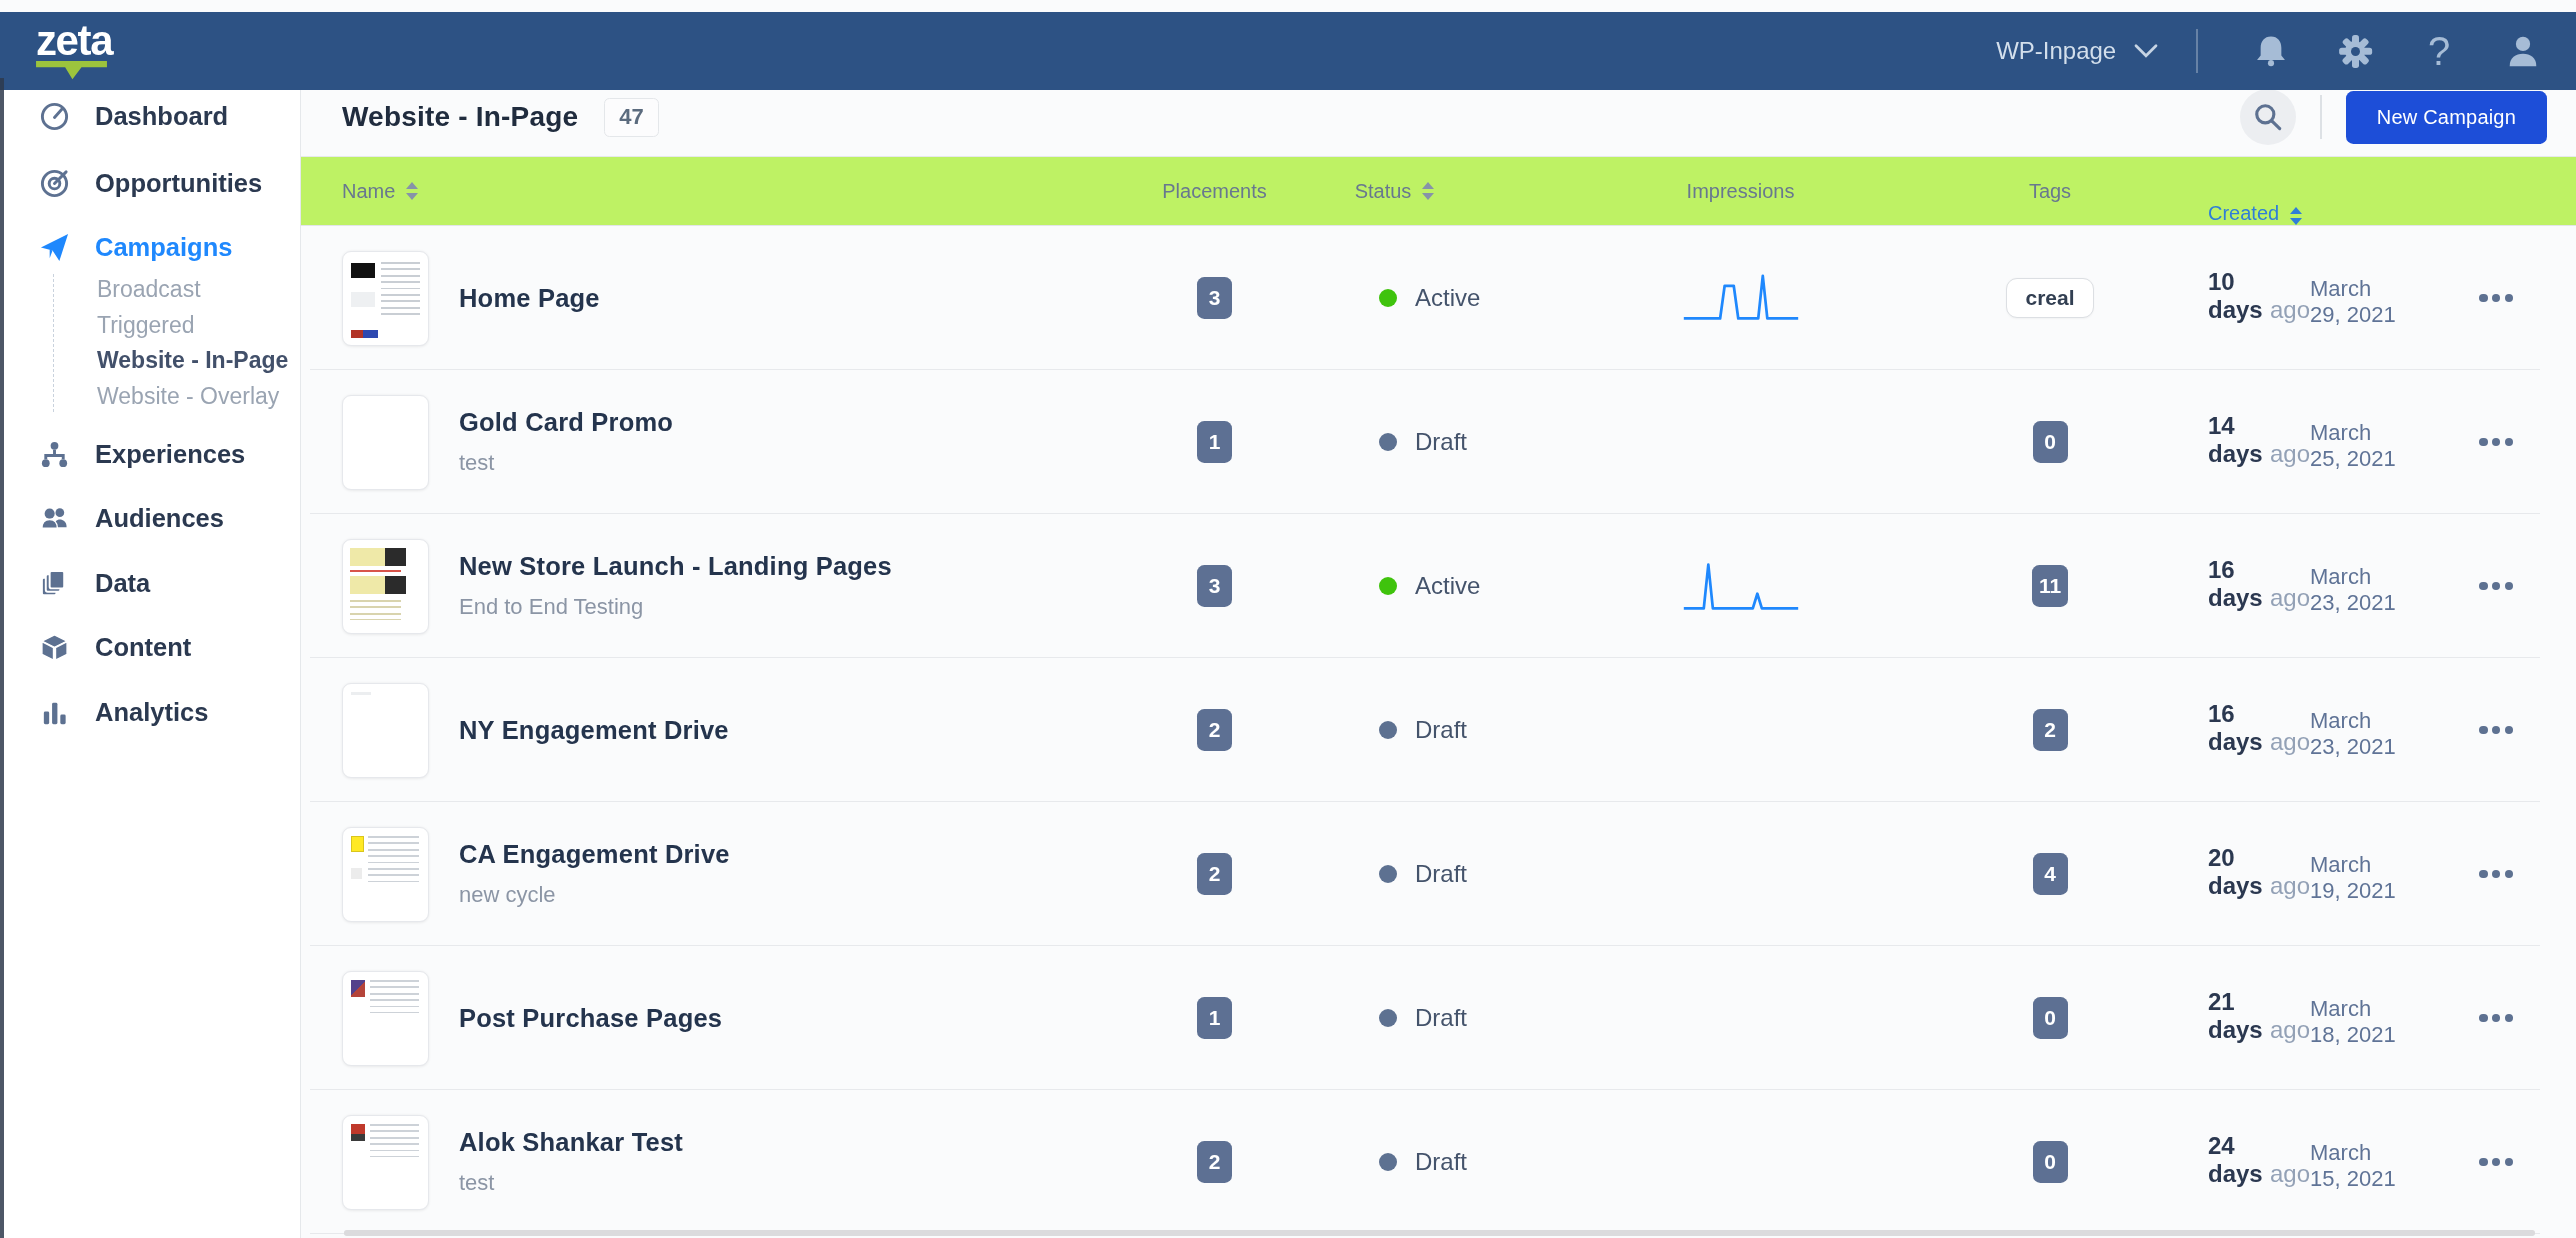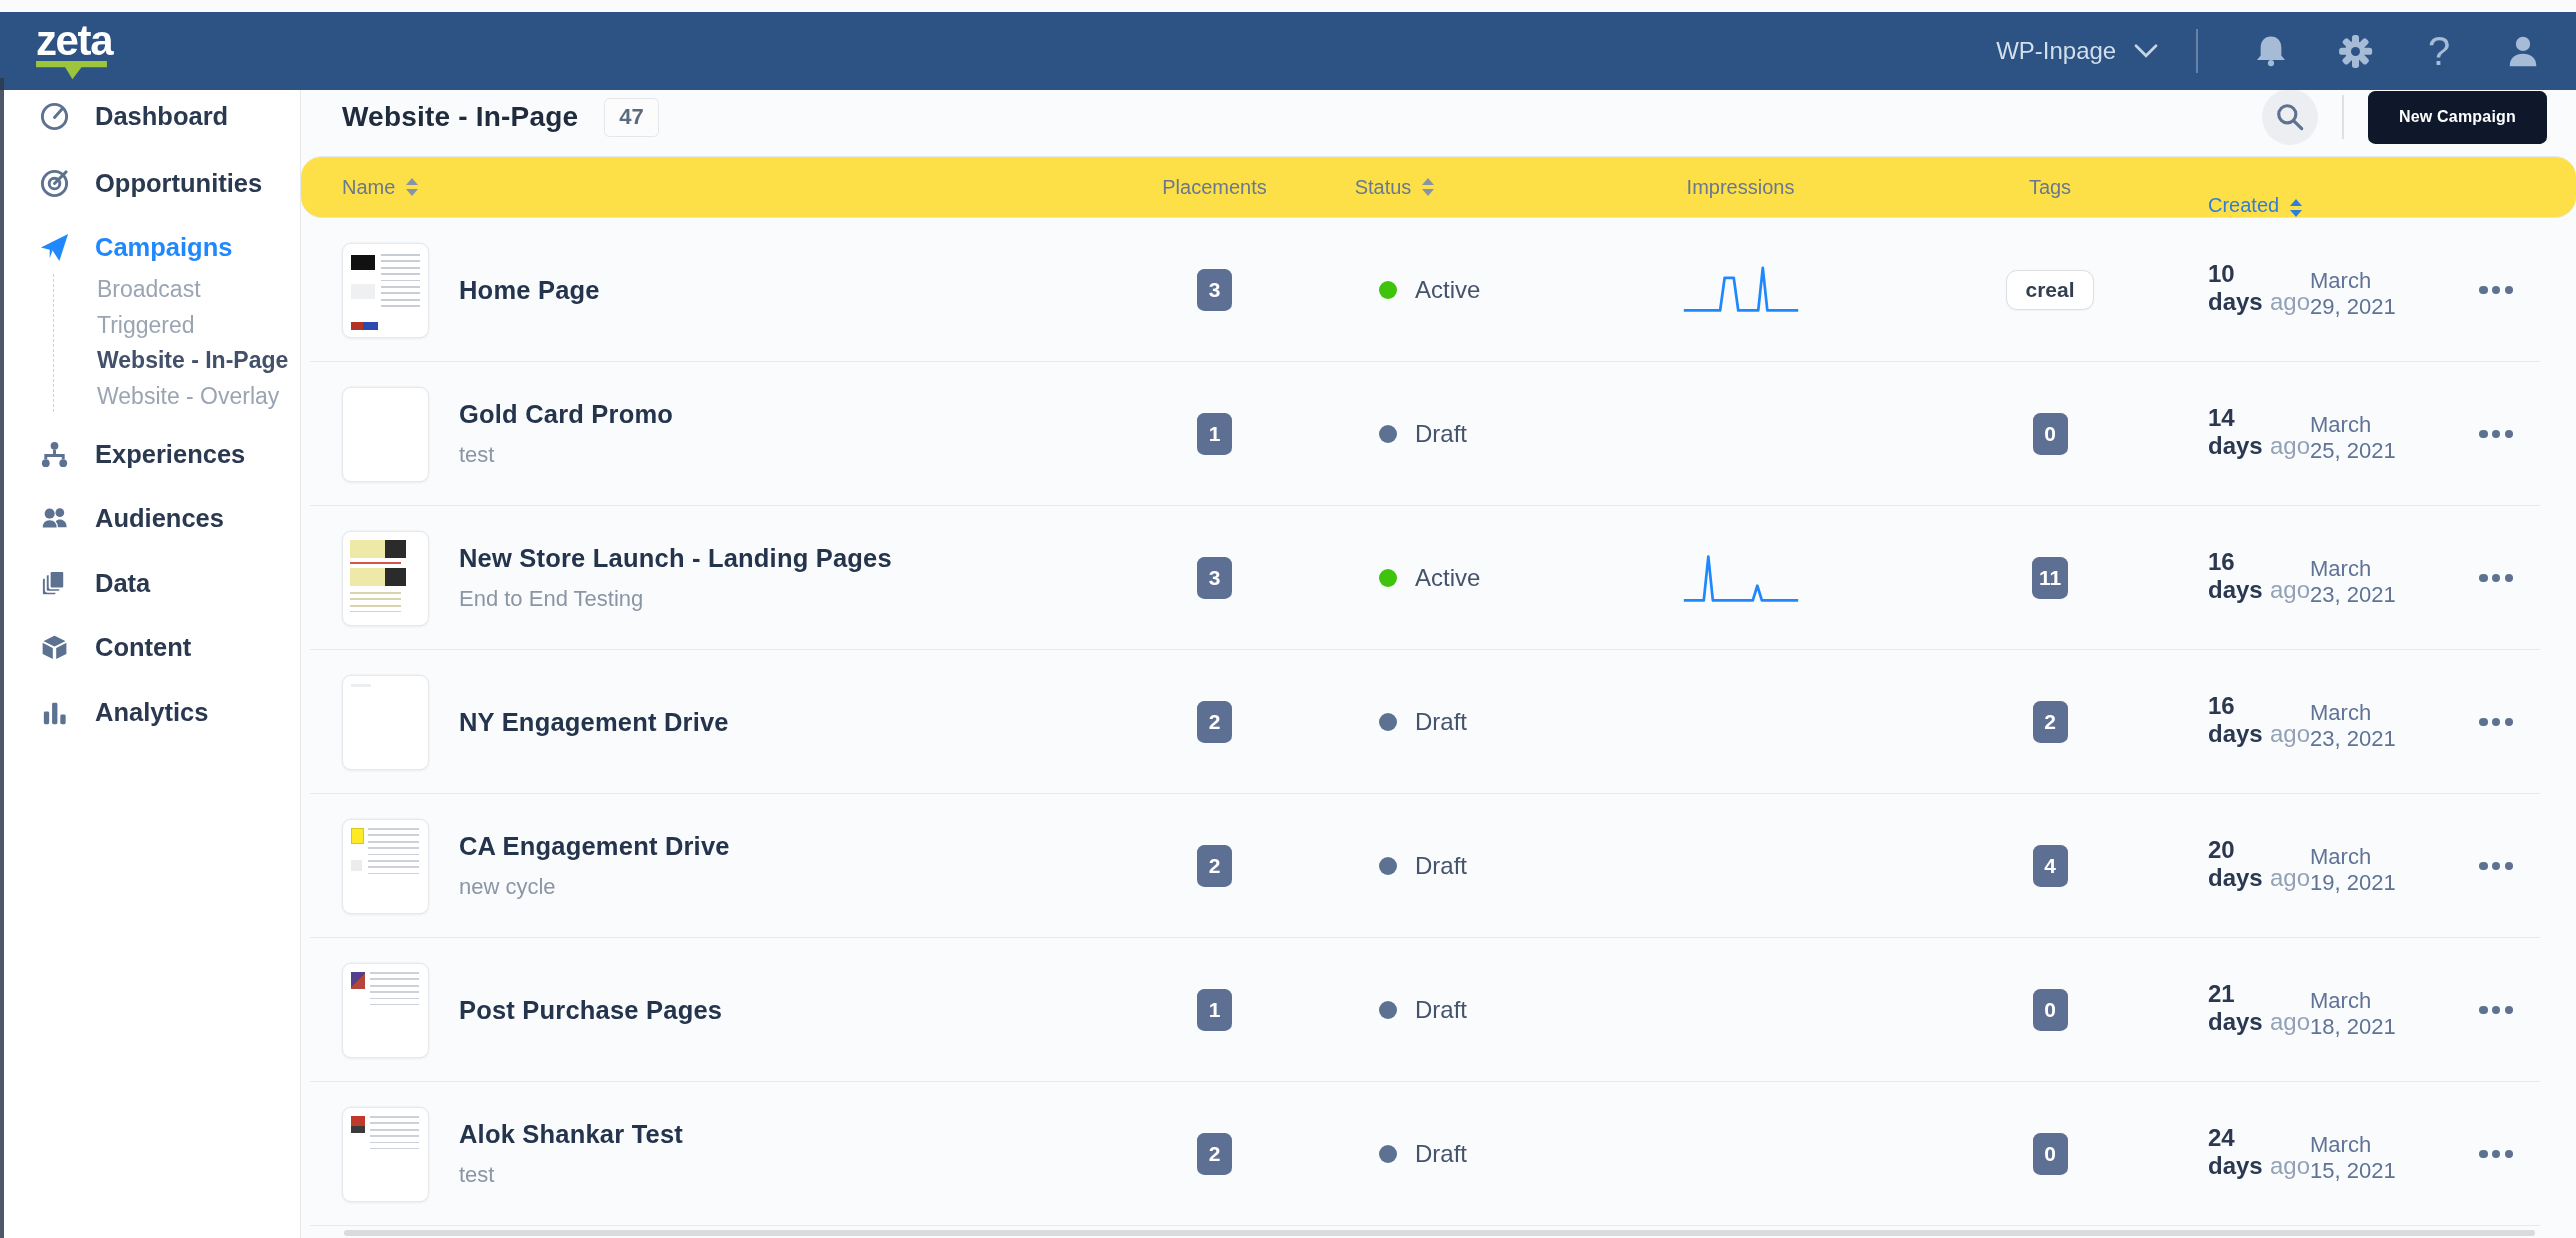--- a/index.html
+++ b/index.html
@@ -41,26 +41,26 @@
   .content { position:absolute; left:301px; top:78px; right:0; bottom:0; background:#fafbfc; overflow:hidden; }
 
   .page-header { position:relative; height:78px; }
   .title-group { position:absolute; left:41px; top:0; height:78px; display:flex; align-items:center; gap:25.5px; }
   .page-title { font-size:28px; font-weight:700; color:#202c3e; letter-spacing:0.2px; }
   .count-pill { background:#fcfcfd; border:1.8px solid #e4e7ea; border-radius:5.5px; padding:5.5px 14.6px;
                 font-size:22px; font-weight:700; color:#5b6b7e; }
   .header-controls { position:absolute; right:29px; top:0; height:78px; display:flex; align-items:center; gap:24px; }
   .search-btn { width:56px; height:56px; border-radius:50%; background:#eceef1; display:flex; align-items:center; justify-content:center; cursor:pointer; }
   .hc-divider { width:1.8px; height:44px; background:#dde1e5; }
-  .new-campaign { background:#0f172a; color:#fff; border:none; border-radius:7.3px; height:53px; padding:0 31px;
-                  font-size:16px; font-weight:700; font-family:inherit; cursor:pointer; letter-spacing:0.2px; }
+  .new-campaign { background:#1d4ed8; color:#fff; border:none; border-radius:7.3px; height:53px; padding:0 31px;
+                  font-size:20px; font-weight:400; font-family:inherit; cursor:pointer; letter-spacing:0.2px; }
 
   
   .grid { display:grid; grid-template-columns:820px 105px 255px 437px 182px 264px 130px; padding-left:41px; }
-  .thead { height:62px; background:#fde047; border-top:0.9px solid #e7e9eb; border-bottom:0.9px solid #e2e5e8;border-radius:21px; }
+  .thead { height:70px; background:#bef264; border-top:0.9px solid #e7e9eb; border-bottom:0.9px solid #e2e5e8; }
   .th { display:flex; align-items:center; font-size:20px; color:#68788f; }
   .th-center { justify-content:center; }
   .th-created { padding-left:67px; color:#2f7ed8;align-items:flex-end; }
   .sort { display:inline-flex; flex-direction:column; gap:3.6px; margin-left:11px; }
   .sort .up { width:0; height:0; border-left:6.4px solid transparent; border-right:6.4px solid transparent; border-bottom:7.3px solid #8794a8; }
   .sort .dn { width:0; height:0; border-left:6.4px solid transparent; border-right:6.4px solid transparent; border-top:7.3px solid #8794a8; }
   .sort--blue .up { border-bottom-color:#2f7ed8; } .sort--blue .dn { border-top-color:#2f7ed8; }
 
   .row { height:144px; position:relative; align-items:center; cursor:pointer; }
   .row::after { content:''; position:absolute; left:9px; right:36px; bottom:0; height:0.9px; background:#e7e9ec; }

